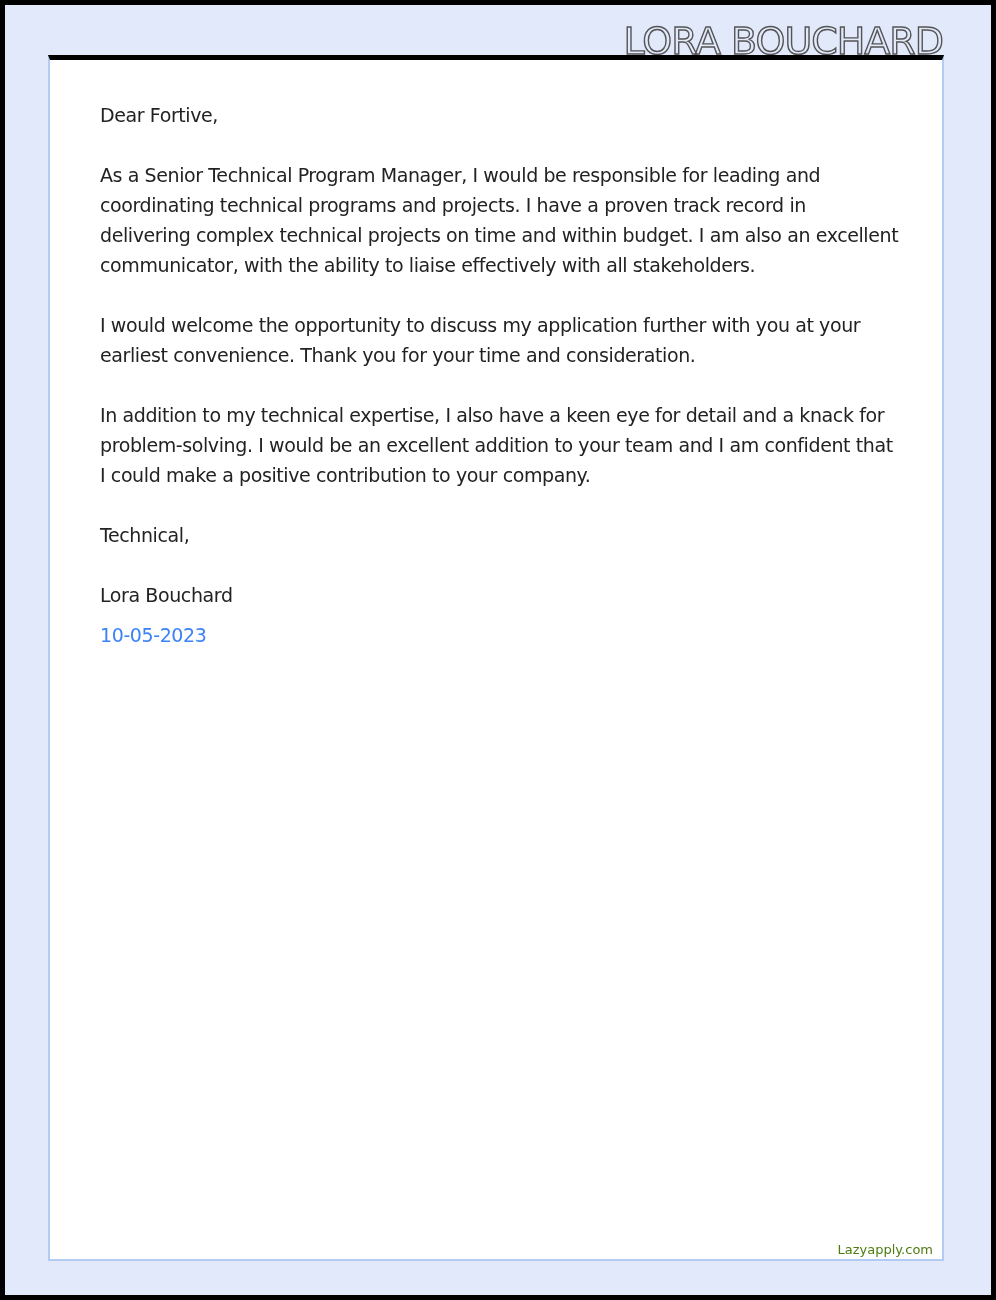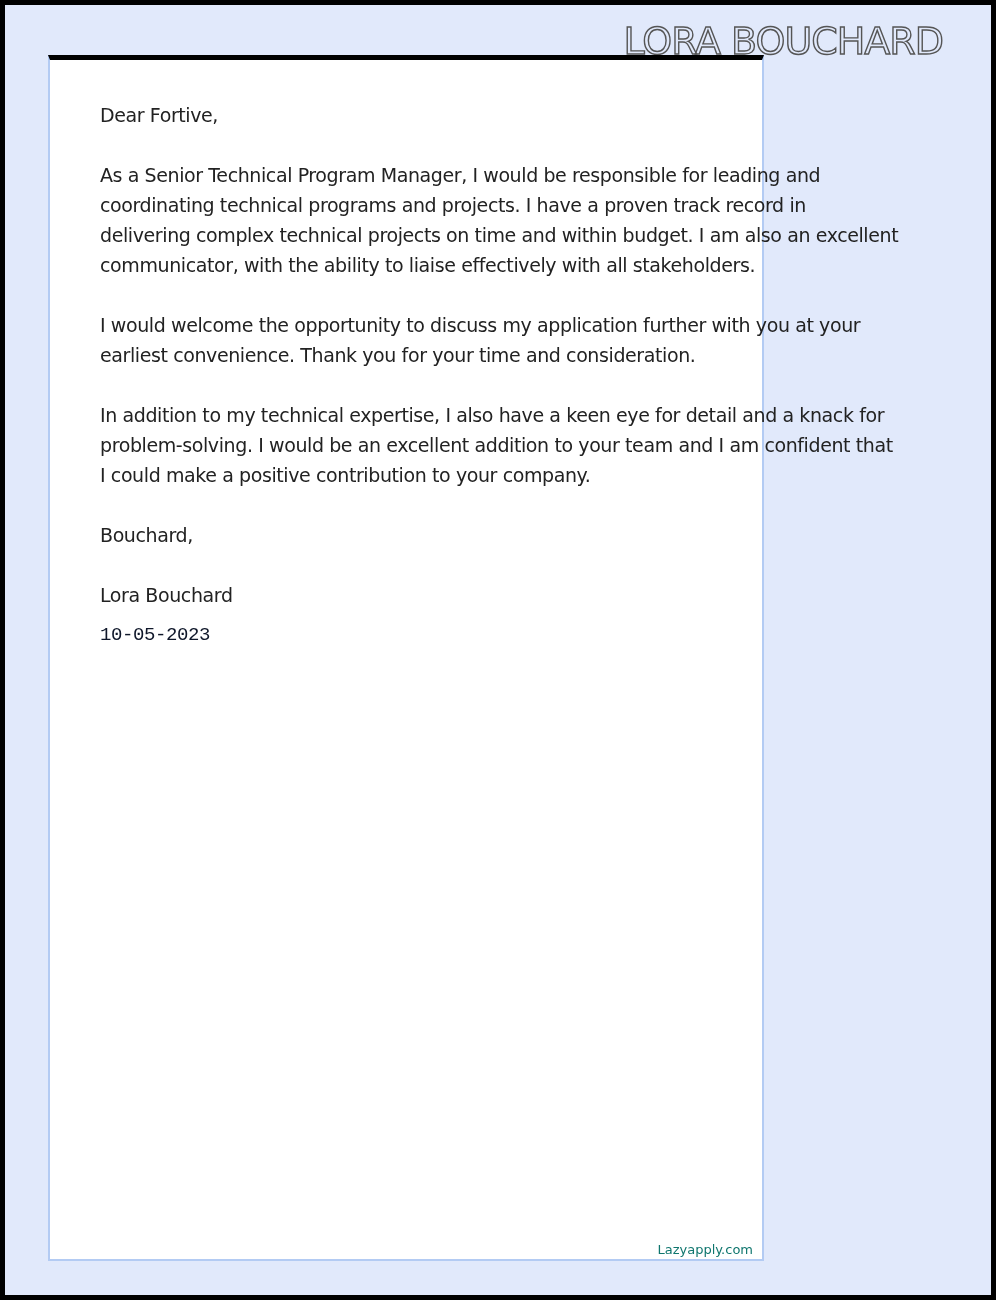--- a/index.html
+++ b/index.html
@@ -19,56 +19,56 @@
       font-size: 38px;
       letter-spacing: -1px;
       color: #e1e9fb;
       -webkit-text-stroke: 1.4px #555;
       line-height: 44px;
       margin: 0; font-weight: normal;
     }
     .paper {
       position: absolute;
       left: 43px; top: 50px;
-      width: 716px; height: 1206px;
+      width: 896px; height: 1206px;
       background: #fff;
       border-left: 2px solid #b3cbf3;
       border-right: 2px solid #b3cbf3;
       border-bottom: 2px solid #b3cbf3;
       border-top: 5px solid #000;
       box-sizing: border-box;
     }
     .letter {
       position: absolute;
       left: 50px; top: 40px;
       width: 800px;
       font-size: 19px;
       line-height: 30px;
       color: #222;
       letter-spacing: -0.4px;
     }
     .letter p { margin: 0 0 30px 0; }
     .letter .sig { margin-bottom: 10px; }
-    .date { color: #0f172a; margin: 0; font-family: Liberation Mono, monospace; }
+    .date { color: #3b82f6; margin: 0; }
     .footer {
       position: absolute;
       right: 9px; bottom: 2px;
       font-size: 13px;
-      color: #0f766e;
+      color: #4d7c0f;
     }
   </style>
 </head>
 <body>
 
 <h1 class="name-header">LORA BOUCHARD</h1>
 
 <div class="paper">
   <div class="letter">
     <p>Dear Fortive,</p>
     <p>As a Senior Technical Program Manager, I would be responsible for leading and coordinating technical programs and projects. I have a proven track record in delivering complex technical projects on time and within budget. I am also an excellent communicator, with the ability to liaise effectively with all stakeholders.</p>
     <p>I would welcome the opportunity to discuss my application further with you at your earliest convenience. Thank you for your time and consideration.</p>
     <p>In addition to my technical expertise, I also have a keen eye for detail and a knack for problem-solving. I would be an excellent addition to your team and I am confident that I could make a positive contribution to your company.</p>
-    <p>Bouchard,</p>
+    <p>Technical,</p>
     <p class="sig">Lora Bouchard</p>
     <p class="date">10-05-2023</p>
   </div>
   <div class="footer">Lazyapply.com</div>
 </div>
 
 </body></html>

